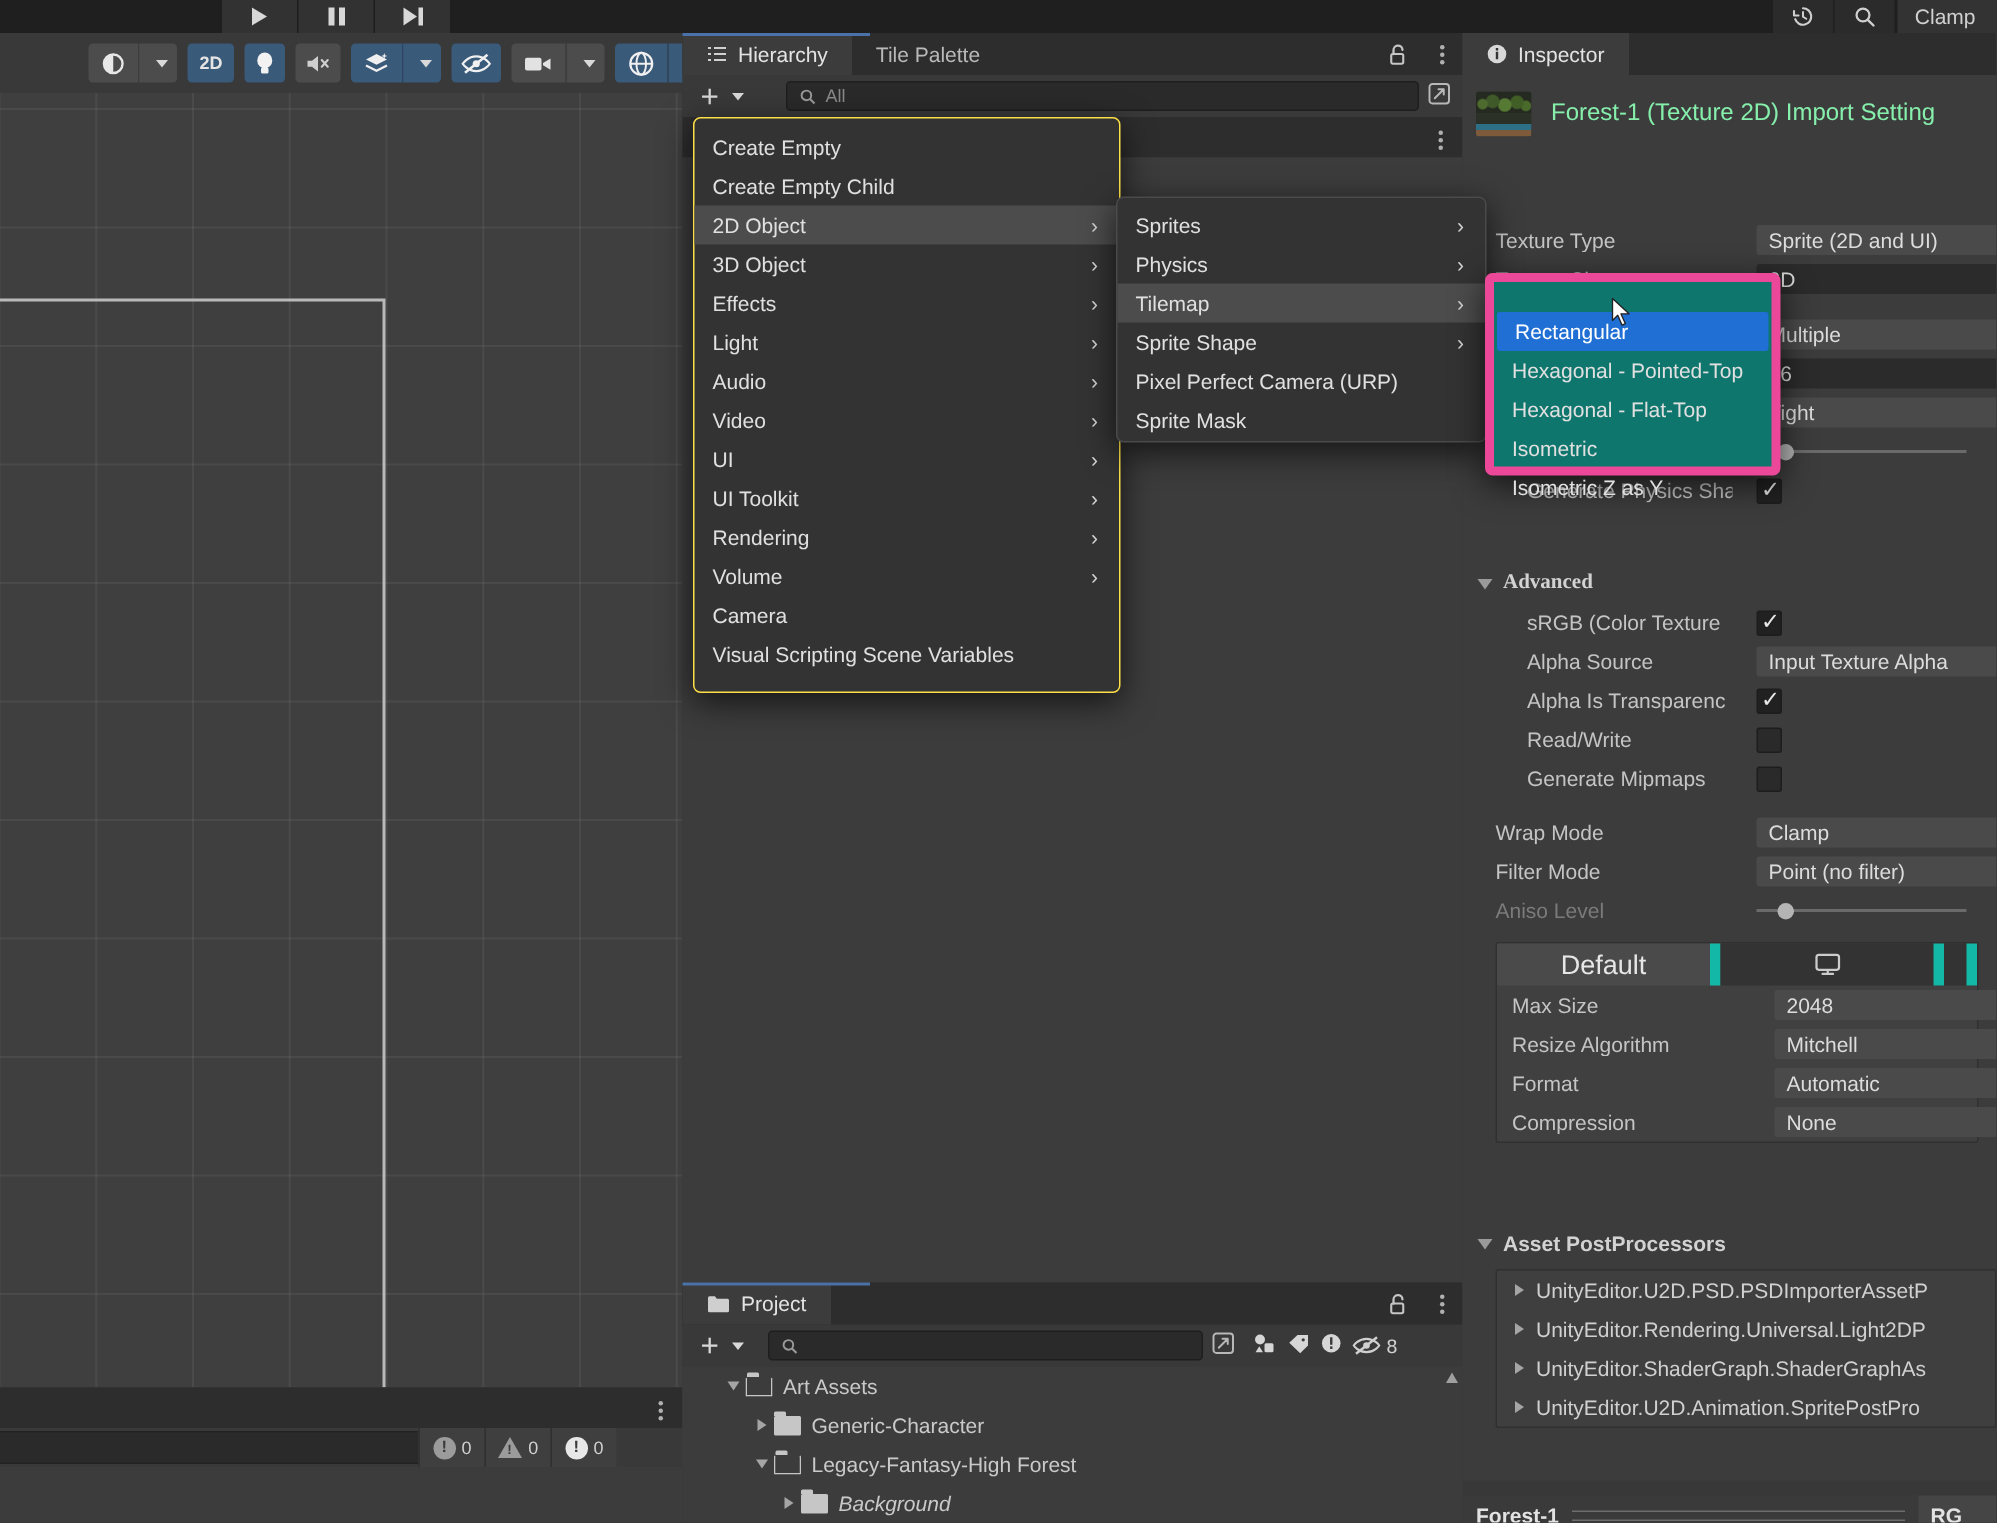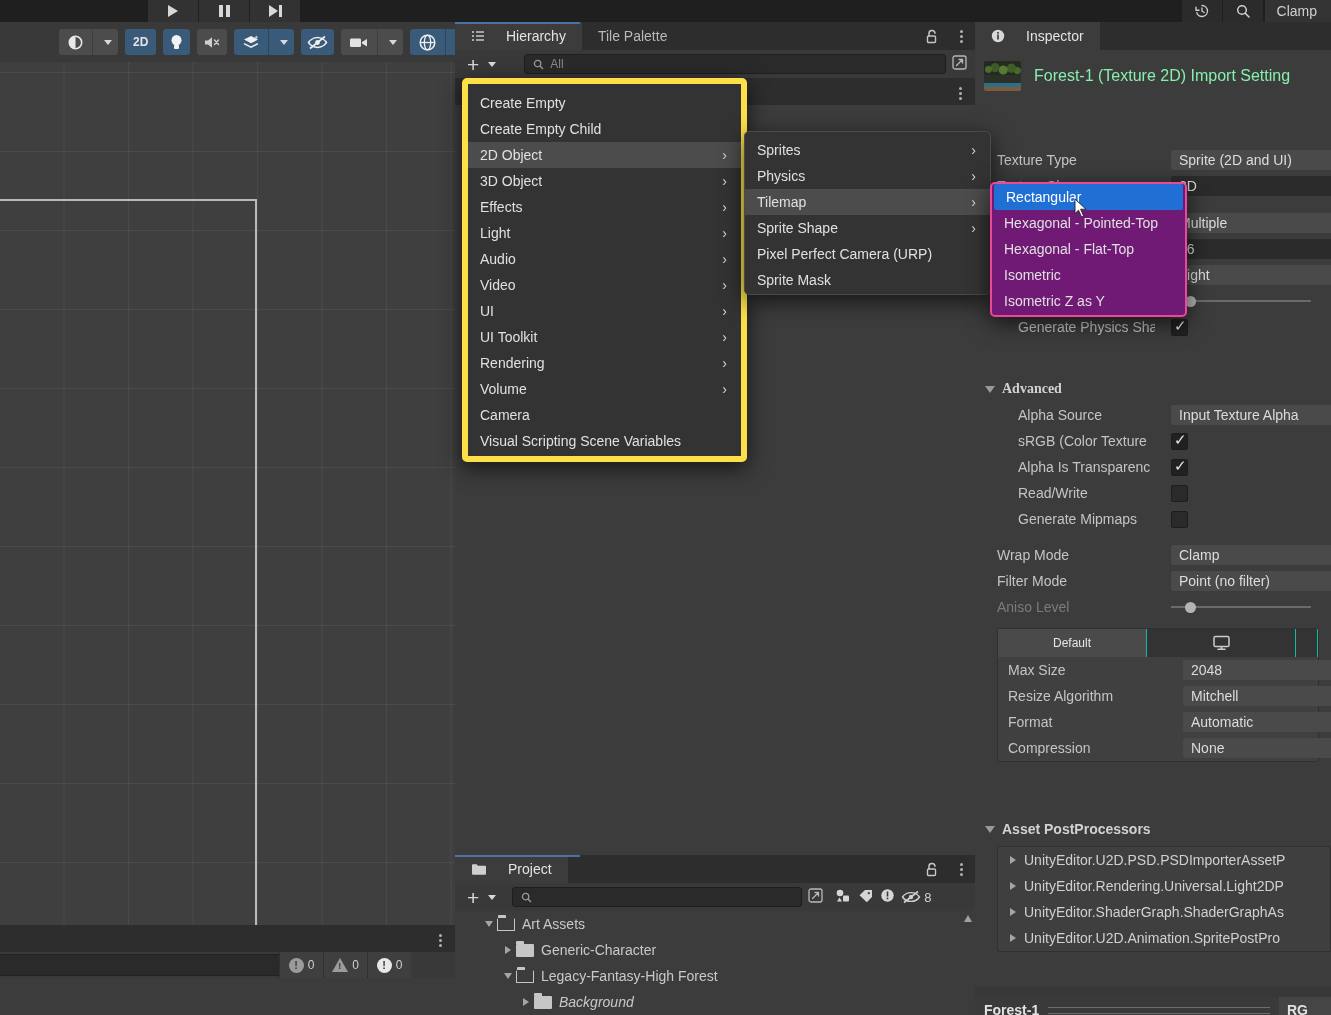--- a/index.html
+++ b/index.html
@@ -99,21 +99,21 @@
   .c-tri::after { content:"!"; position:absolute; left:-2px; top:3px; font-size:9px; color:#3a3a3a; font-weight:bold; }
   #sb-row3 { position:absolute; left:0; top:53px; width:455px; height:37px; background:#3c3c3c; }
 
   
   #hierarchy {
     position:absolute; left:455px; top:22px; width:520px; height:833px; background:#383838;
   }
   .panel-tabbar { position:relative; height:28px; background:#2d2d2d; display:flex; align-items:flex-end; }
   .panel-tabbar::before { content:""; position:absolute; left:0; top:0; width:125px; height:2px; background:#4a72a8; }
   .ptab {
-    height:28px; display:flex; align-items:center; gap:21px; padding:0 16px;
+    height:28px; display:flex; align-items:center; gap:7px; padding:0 16px;
     font-size:14px; color:#b9b9b9;
   }
   .ptab.active { background:#3c3c3c; color:#e3e3e3; }
   .lock-ic { position:absolute; right:36px; top:7px; }
   .kebab-ic { position:absolute; right:12px; top:8px; }
 
   .panel-toolrow { height:28px; background:#393939; display:flex; align-items:center; padding:0 8px; gap:6px; }
   .plus-btn { display:flex; align-items:center; gap:4px; padding:0 4px; }
   .plus-glyph { font-size:21px; line-height:21px; color:#d6d6d6; font-weight:300; }
   .search-pill {
@@ -174,50 +174,50 @@
   .cbox.on::after { content:"\2713"; position:absolute; left:2px; top:-3px; font-size:15px; color:#e9e9e9; }
   .slider { position:absolute; left:196px; right:20px; height:20px; display:flex; align-items:center; }
   .slider .track { flex:1; height:2px; background:#6a6a6a; }
   .slider .knob { position:absolute; left:14px; width:11px; height:11px; border-radius:50%; background:#b4b4b4; }
 
   .sect-head { height:26px; display:flex; align-items:center; gap:7px; padding-left:10px; font-size:14px; font-weight:bold; color:#d2d2d2; }
   .tri-dn { width:0;height:0;border-top:7px solid #9a9a9a;border-left:5px solid transparent;border-right:5px solid transparent; }
 
   .platbox { margin:8px 12px 0 22px; border:1px solid #303030; background:#404040; border-radius:2px; }
   .plattabs { display:flex; height:28px; }
-  .plattab { flex:1; display:flex; align-items:center; justify-content:center; background:#333; font-size:12px; color:#c9c9c9; border-right:1px solid #14b8a6; }
+  .plattab { flex:1; display:flex; align-items:center; justify-content:center; background:#333; font-size:18px; color:#c9c9c9; border-right:7px solid #14b8a6; }
   .plattab.active { background:#4a4a4a; color:#e6e6e6; }
 
   .ppbox { margin:4px 0 0 22px; border:1px solid #303030; background:#3f3f3f; border-radius:2px; }
   .pprow { height:26px; display:flex; align-items:center; gap:8px; padding-left:12px; font-size:14px; color:#d0d0d0; white-space:nowrap; }
 
   #preview-bar { position:absolute; left:0; top:975px; width:356px; height:26px; background:#3a3a3a; display:flex; align-items:center; padding-left:9px; gap:9px; }
   #preview-bar .pname { font-size:14px; font-weight:bold; color:#e2e2e2; }
   #preview-bar .lines { flex:1; height:7px; border-top:1px solid #6d6d6d; border-bottom:1px solid #6d6d6d; }
   #preview-bar .rgb { width:52px; height:26px; background:#454545; display:flex; align-items:center; padding-left:8px; font-size:14px; font-weight:bold; color:#e2e2e2; }
 
   
   #menu-main {
     position:absolute; left:462px; top:78px; width:285px; height:384px;
-    background:#333333; border:6px solid #fde047; border-radius:5px;
+    background:#333333; border:1px solid #fde047; border-radius:5px;
     box-shadow:0 6px 22px rgba(0,0,0,0.65); z-index:60; padding:6px 0;
   }
   .mi { height:26px; display:flex; align-items:center; padding:0 12px; font-size:14px; color:#e0e0e0; position:relative; }
   .mi.hl { background:#4c4c4c; }
   .mi .arrow { position:absolute; right:14px; font-size:14px; color:#d4d4d4; }
 
   #menu-sub {
     position:absolute; left:744px; top:131px; width:247px; height:164px;
     background:#333333; border:1px solid #4a4a4a; border-radius:5px;
     box-shadow:0 6px 22px rgba(0,0,0,0.65); z-index:61; padding:5px 0;
   }
   #menu-sub2 {
     position:absolute; left:990px; top:182px; width:197px; height:135px;
-    background:#701a75; border:2px solid #ec4899; border-radius:5px;
-    box-shadow:0 6px 22px rgba(0,0,0,0.65); z-index:62; padding:0 0;
+    background:#0f766e; border:6px solid #ec4899; border-radius:5px;
+    box-shadow:0 6px 22px rgba(0,0,0,0.65); z-index:62; padding:20px 0;
   }
   #menu-sub2 .mi.sel { background:#1f6fd4; color:#ffffff; border-radius:2px; margin:0 2px; }
 
   #cursor { position:absolute; left:1074px; top:198px; z-index:99; width:14px; height:20px; }
 </style>
 </head>
 <body>
 
 <div id="topbar">
   <div class="play-group">
@@ -584,26 +584,26 @@
     <div class="row">
       <div class="rlabel ind">Generate Physics Shape</div>
       <div class="cbox on"></div>
     </div>
 
     <div class="sect-head" style="margin-top:36px;font-family:Liberation Serif, serif;">
       <div class="tri-dn"></div>
       <span>Advanced</span>
     </div>
     <div class="row">
+      <div class="rlabel ind">sRGB (Color Texture</div>
+      <div class="cbox on"></div>
+    </div>
+    <div class="row">
       <div class="rlabel ind">Alpha Source</div>
       <div class="rfield">Input Texture Alpha</div>
-    </div>
-    <div class="row">
-      <div class="rlabel ind">sRGB (Color Texture</div>
-      <div class="cbox on"></div>
     </div>
     <div class="row">
       <div class="rlabel ind">Alpha Is Transparenc</div>
       <div class="cbox on"></div>
     </div>
     <div class="row">
       <div class="rlabel ind">Read/Write</div>
       <div class="cbox"></div>
     </div>
     <div class="row">

